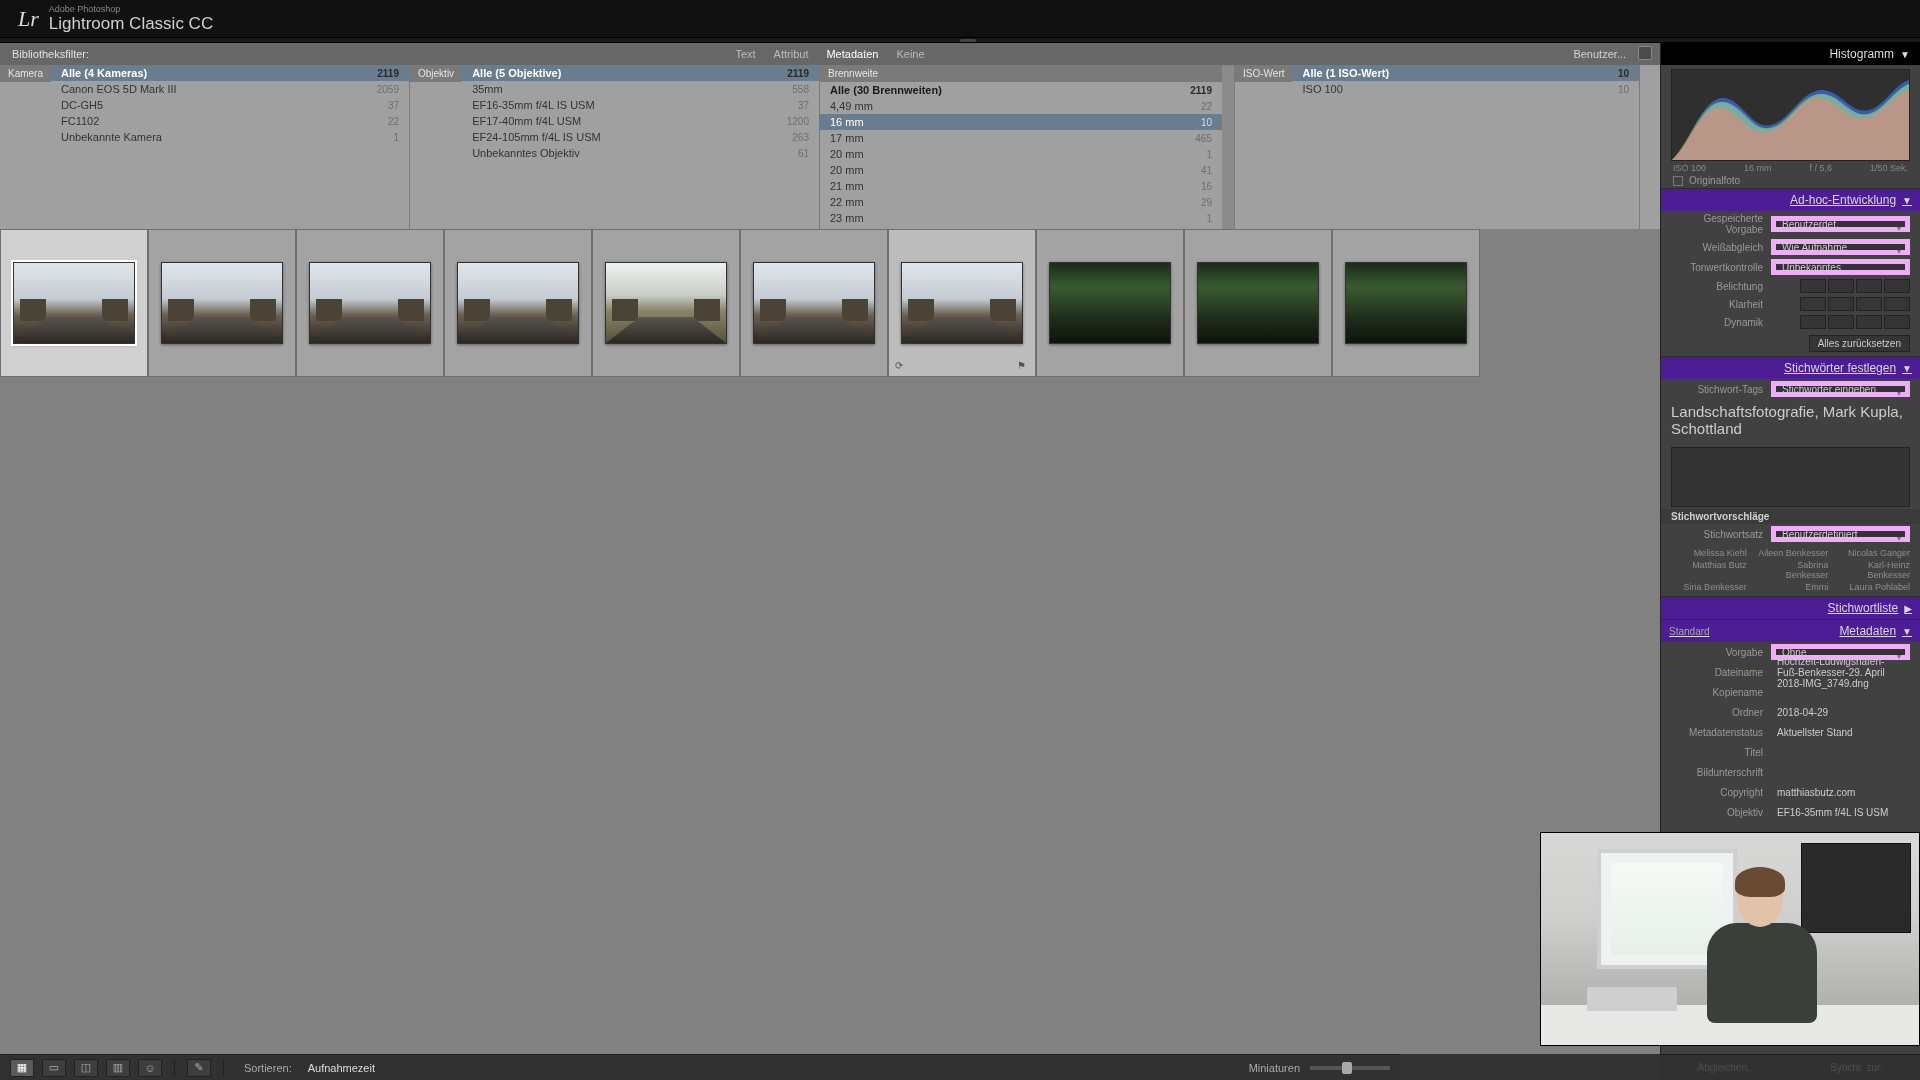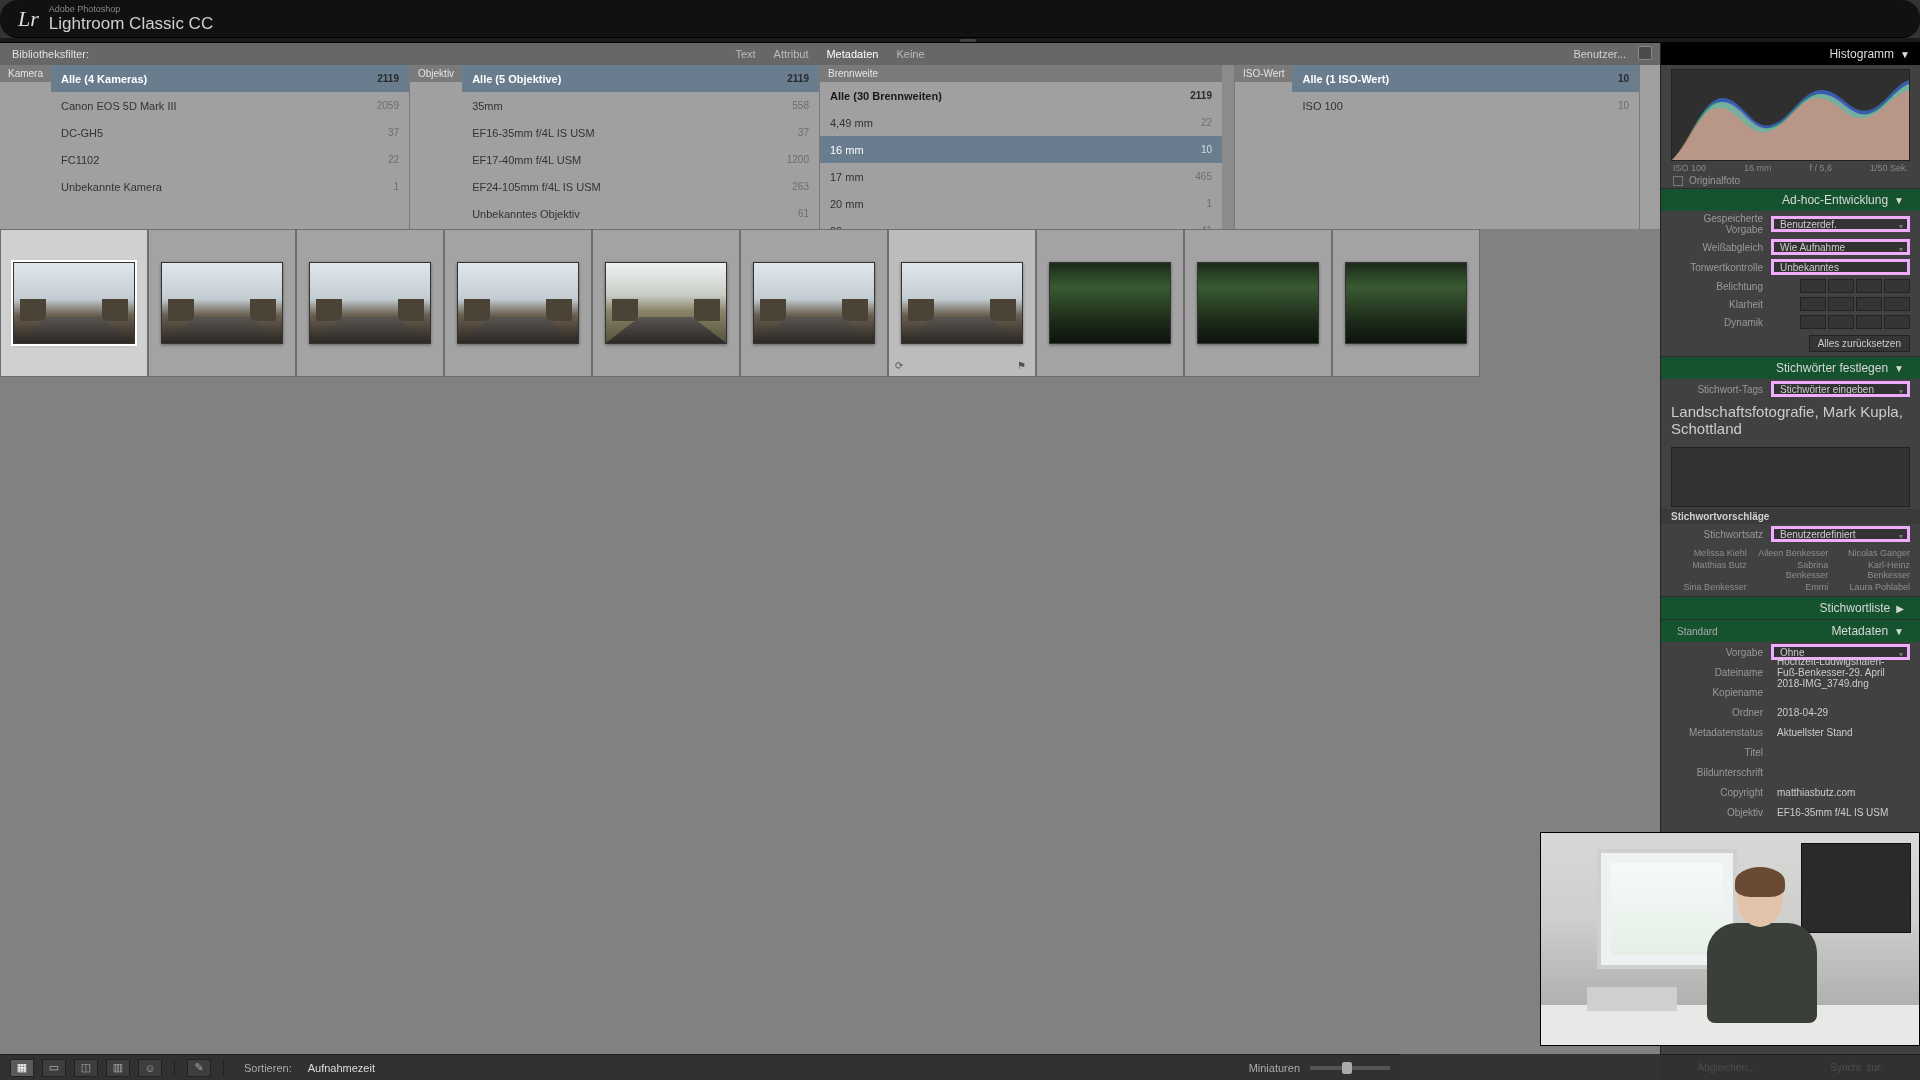--- a/index.html
+++ b/index.html
@@ -1,19 +1,19 @@
 <!DOCTYPE html>
 <html><head>
 <meta charset="utf-8">
 <style>
 * { margin:0; padding:0; box-sizing:border-box; font-family:"Segoe UI",Arial,sans-serif; user-select:none; }
 body { background:#333; color:#ccc; width:1920px; height:1080px; overflow:hidden; }
 
 
-.topbar { height:38px; background:#111; display:flex; align-items:center; padding:0 18px; justify-content:space-between; border-bottom:1px solid #000;border-radius:18px; }
+.topbar { height:38px; background:#111; display:flex; align-items:center; padding:0 18px; justify-content:space-between; border-bottom:1px solid #000; }
 .brand { display:flex; align-items:center; gap:10px; }
 .brand .logo { font:italic 22px/1 Georgia,serif; color:#ddd; }
 .brand .sub { font-size:9px; color:#888; display:block; }
 .brand .name { font-size:17px; color:#d0d0d0; font-weight:300; }
 .modules { display:flex; align-items:center; gap:0; }
 .modules span { color:#aaa; font-size:22px; padding:0 14px; border-right:1px solid #444; cursor:pointer; }
 .modules span:last-child { border-right:none; }
 .modules span.active { color:#fff; font-weight:600; }
 
 
@@ -27,21 +27,21 @@
 .filterbar .tabs span { color:#bbb; cursor:pointer; }
 .filterbar .tabs span.active { color:#fff; }
 .filterbar .preset { margin-left:auto; color:#d0d0d0; padding-right:22px;}
 .filterbar .lock { width:14px;height:14px;background:#4b4b4b;border:1px solid #888;border-radius:2px;position:absolute;right:8px;top:3px;}
 
 
 .filtergrid { display:grid; grid-template-columns:410px 410px 415px 405px; height:164px; background:#a0a0a0; }
 .filtercol { border-right:1px solid #7a7a7a; display:flex; flex-direction:row; overflow:hidden;}
 .filtercol .head { height:17px; background:#7a7a7a; color:#e4e4e4; font-size:10px; display:flex; align-items:center; padding:0 8px; }
 .filtercol .rows { flex:1; overflow-y:auto; }
-.frow { display:flex; justify-content:space-between; padding:1px 10px; font-size:11px; color:#333; height:27px; align-items:center;}
+.frow { display:flex; justify-content:space-between; padding:1px 10px; font-size:11px; color:#333; height:16px; align-items:center;}
 .frow.total { font-weight:bold; color:#1a1a1a;}
 .frow.sel { background:#697d8f; color:#fff; }
 .frow .cnt { color:#6d6d6d; font-size:10px;}
 .frow.sel .cnt{ color:#d5dde5;}
 .frow.total .cnt{ color:#2a2a2a;}
 .scrollgutter{ width:12px; background:#8b8b8b; }
 
 
 .gridarea { background:#818181; height:calc(1080px - 38px - 5px - 22px - 164px - 26px); overflow:auto; padding:0; }
 .thumbsrow { display:flex; }
@@ -62,25 +62,25 @@
 
 .rightpanel { position:absolute; right:0; top:43px; bottom:0; width:260px; background:#414141; border-left:1px solid #222; font-size:11px; color:#bbb; overflow:hidden;}
 .panelhead { height:22px; display:flex; align-items:center; justify-content:flex-end; padding:0 10px; color:#ddd; font-size:12px; background:#000000;}
 .panelhead .tri{margin-left:6px;font-size:10px;}
 .histo { height:92px; margin:4px 10px 2px; background:#2f2f2f; border:1px solid #222; position:relative; overflow:hidden;}
 .histo svg{width:100%;height:100%;}
 .historow{display:flex;justify-content:space-between;padding:0 12px;font-size:9px;color:#888;}
 .chk{display:flex;align-items:center;gap:6px;padding:2px 12px;font-size:10px;color:#999;}
 .chk .box{width:10px;height:10px;border:1px solid #777;}
 .sect { border-top:1px solid #2c2c2c;}
-.sect .title{height:22px;display:flex;align-items:center;justify-content:flex-end;padding:0 16px;color:#d8d8d8;font-size:12px;background:#14532d;}
+.sect .title{height:22px;display:flex;align-items:center;justify-content:flex-end;padding:0 8px;color:#d8d8d8;font-size:12px;background:#4c1d95;text-decoration:underline;}
 .sect .title .tri{margin-left:6px;font-size:10px;}
 .kv{display:flex;align-items:center;justify-content:space-between;padding:2px 10px;font-size:10px;}
 .kv .k{color:#999;text-align:right;flex:0 0 92px;}
-.kv .field{background:#333;border:3px solid #f0abfc;height:16px;flex:1;margin-left:8px;padding:0 6px;color:#ccc;display:flex;align-items:center;position:relative;}
+.kv .field{background:#333;border:5px solid #f0abfc;height:16px;flex:1;margin-left:8px;padding:0 6px;color:#ccc;display:flex;align-items:center;position:relative;}
 .kv .field.ro{background:transparent;border:none;}
 .kv .field .caret{position:absolute;right:4px;top:3px;font-size:8px;color:#777;}
 .steps{display:flex;gap:2px;}
 .step{width:26px;height:14px;background:#353535;border:1px solid #222;}
 .btnrow{display:flex;justify-content:flex-end;padding:4px 10px;}
 .btnrow .btn{background:#353535;border:1px solid #222;padding:2px 8px;font-size:10px;color:#ccc;}
 .keys{padding:4px 10px 8px;color:#ccc;font-size:15px;}
 .keyinput{height:22px;background:#333;border:1px solid #222;margin:2px 10px;padding:0 6px;color:#999;font-size:10px;display:flex;align-items:center;}
 .keylarge{height:60px;}
 .sugg{display:grid;grid-template-columns:1fr 1fr 1fr;gap:2px 6px;padding:4px 10px;font-size:9px;color:#8d8d8d;}

